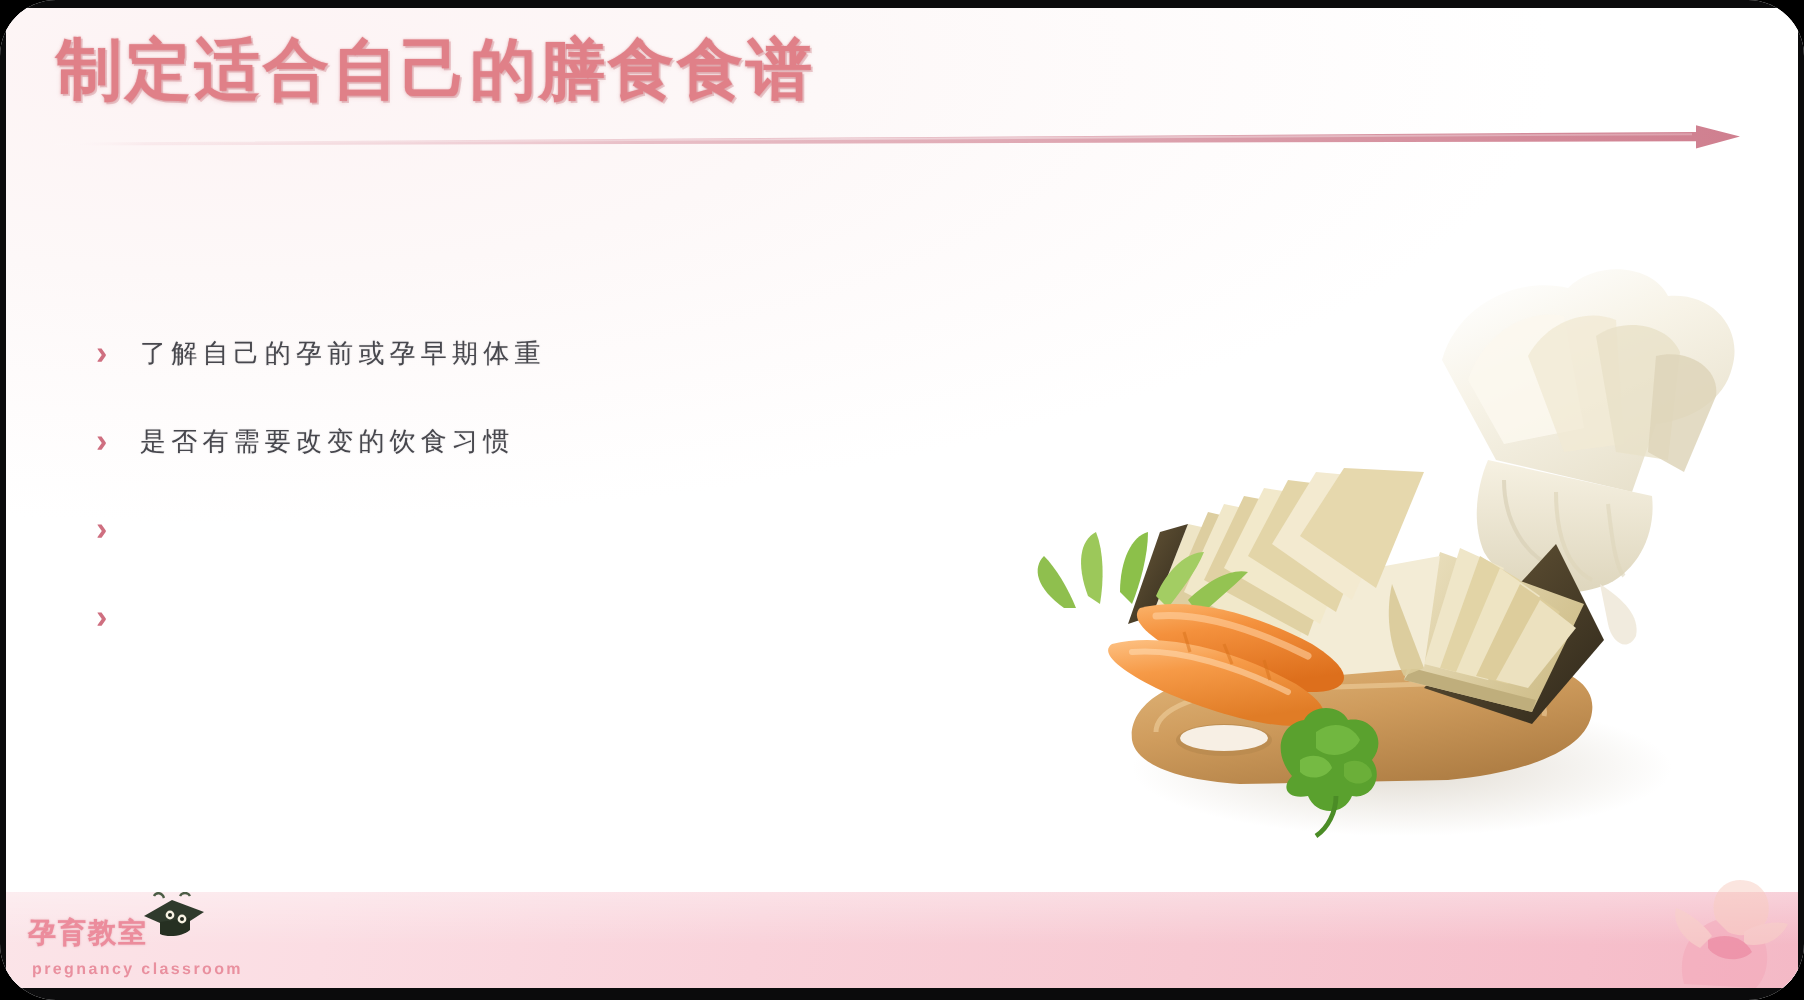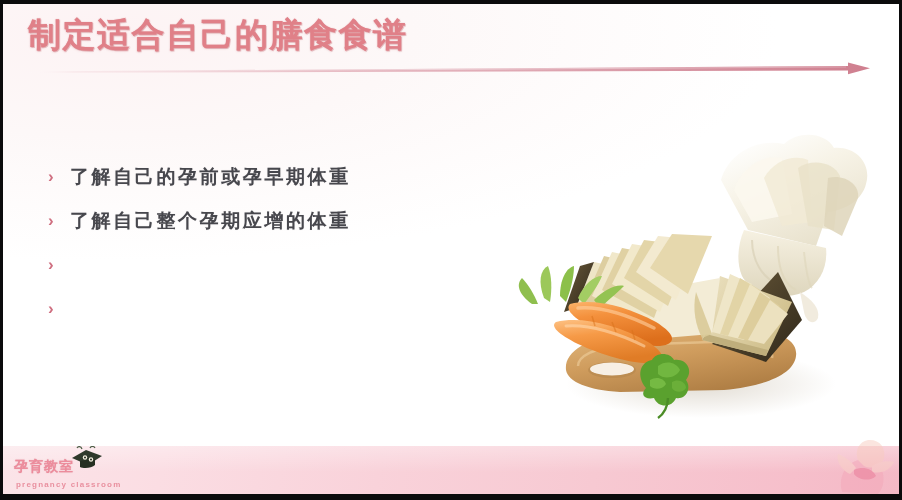--- a/index.html
+++ b/index.html
@@ -11,20 +11,21 @@
     font-family: "Liberation Sans", "DejaVu Sans", sans-serif;
   }
 
   #slide {
     position: relative;
     width: 902px;
     height: 500px;
     overflow: hidden;
     background: #ffffff;
     box-sizing: border-box;
+    border-radius: 28px;
   }
 
   
   .bar-top, .bar-bottom {
     position: absolute;
     left: 0;
     width: 902px;
     height: 4px;
     background: #0b0b0c;
     z-index: 40;
@@ -98,24 +99,24 @@
     width: 22px;
     flex: 0 0 22px;
     font-size: 17px;
     font-weight: 700;
     color: #cf6f80;
     line-height: 1;
     text-align: left;
     transform: translateY(-1px);
   }
   .bullet-text {
-    font-size: 19px;
+    font-size: 13px;
     color: #47474d;
     letter-spacing: 2.6px;
-    font-weight: 700;
+    font-weight: 400;
     white-space: nowrap;
     text-shadow: 0 0 1px rgba(70,70,78,.18);
   }
 
   
   .photo {
     position: absolute;
     left: 516px;
     top: 126px;
     width: 386px;
@@ -232,21 +233,21 @@
 
   <div class="bullets">
 
     <div class="bullet-row">
       <span class="bullet-mark">›</span>
       <span class="bullet-text">了解自己的孕前或孕早期体重</span>
     </div>
 
     <div class="bullet-row">
       <span class="bullet-mark">›</span>
-      <span class="bullet-text">了解自己整个孕期应增的体重</span>
+      <span class="bullet-text">是否有需要改变的饮食习惯</span>
     </div>
 
     <div class="bullet-row">
       <span class="bullet-mark">›</span>
     </div>
 
     <div class="bullet-row">
       <span class="bullet-mark">›</span>
     </div>
 

